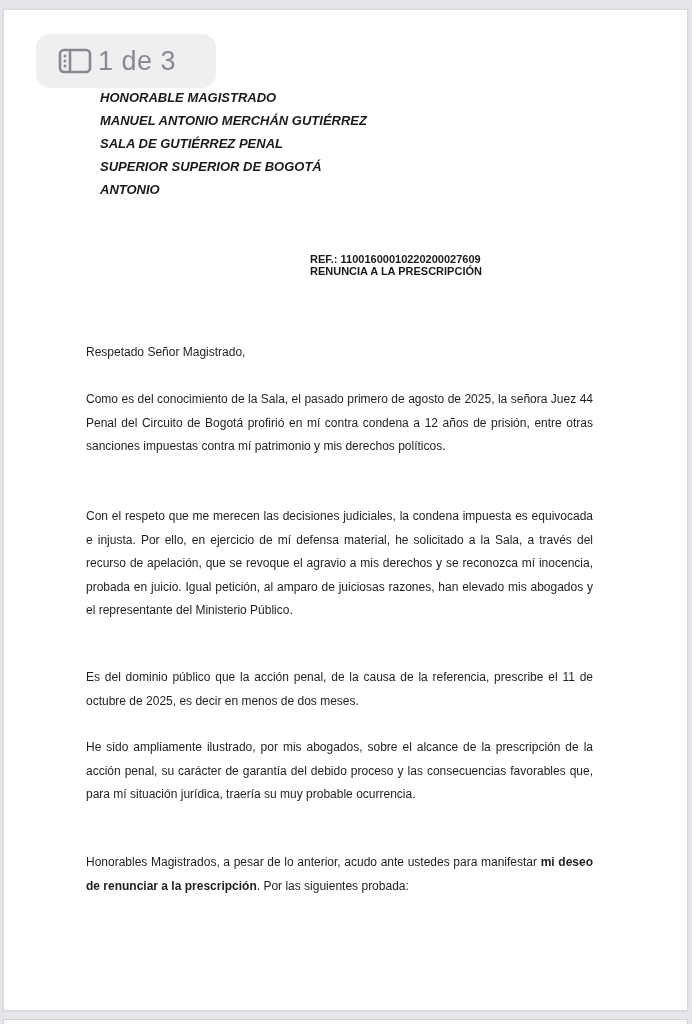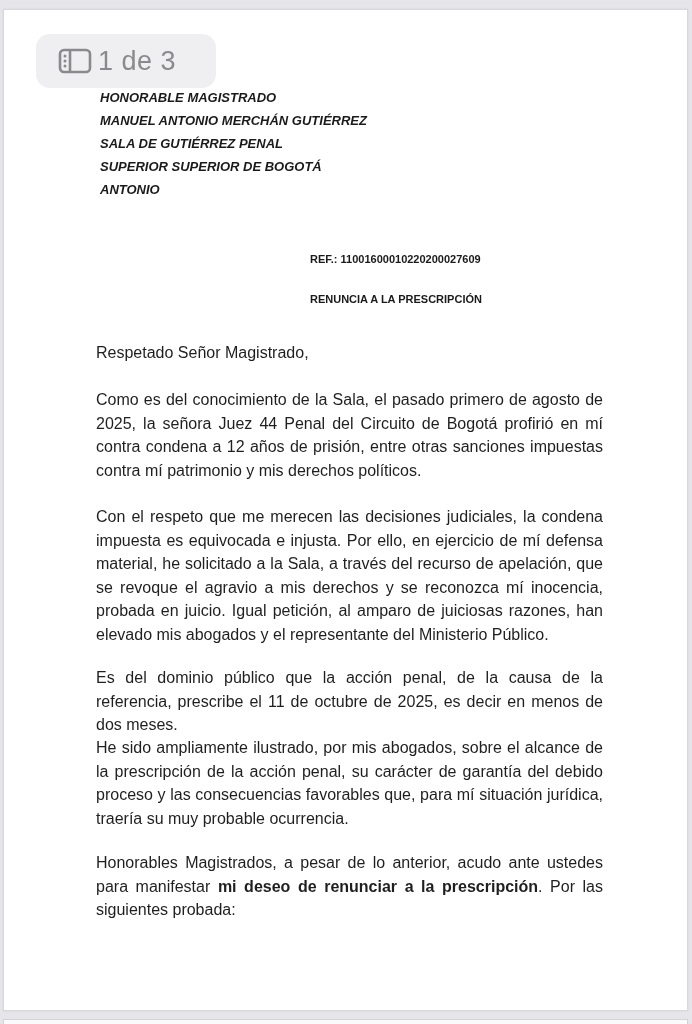--- a/index.html
+++ b/index.html
@@ -24,22 +24,22 @@
       background: rgba(238,238,240,0.92);
       border-radius: 14px;
       display: flex; align-items: center; padding-left: 22px; box-sizing: border-box;
       color: #8a8a8e;
     }
     .page-indicator svg { width: 34px; height: 26px; margin-right: 6px; }
     .page-indicator .label { font-size: 27px; font-weight: 400; letter-spacing: 0.5px; }
     .hdr { position: absolute; left: 100px; font-weight: bold; font-size: 13px; line-height: 23.5px; color: #1a1a1a; font-style: italic; }
     .ref { position: absolute; left: 298px; font-weight: bold; font-size: 11px; line-height: 23.5px; color: #1a1a1a; margin-left: 12px; }
     .p {
-      position: absolute; left: 96px; width: 507px;
-      font-size: 16px; line-height: 23.6px; text-align: justify; color: #1f1f1f;
+      position: absolute; left: 86px; width: 507px;
+      font-size: 12px; line-height: 23.6px; text-align: justify; color: #1f1f1f;
     }
     b { font-weight: bold; }
   </style>
 </head>
 <body>
 
 <div class="page"></div>
 <div class="page-next"></div>
 
 <div class="page-indicator">
@@ -55,21 +55,21 @@
 
 <div>
   <div class="hdr" style="top:86px">HONORABLE MAGISTRADO</div>
   <div class="hdr" style="top:109px">MANUEL ANTONIO MERCHÁN GUTIÉRREZ</div>
   <div class="hdr" style="top:132px">SALA DE GUTIÉRREZ PENAL</div>
   <div class="hdr" style="top:155px">SUPERIOR SUPERIOR DE BOGOTÁ</div>
   <div class="hdr" style="top:178px">ANTONIO</div>
 </div>
 
 <div class="ref" style="top:248px">REF.: 11001600010220200027609</div>
-<div class="ref" style="top:288px">RENUNCIA A LA PRESCRIPCIÓN</div>
+<div class="ref" style="top:260px">RENUNCIA A LA PRESCRIPCIÓN</div>
 
 <div class="p" style="top:341px">Respetado Señor Magistrado,</div>
 
 <div class="p" style="top:388px">Como es del conocimiento de la Sala, el pasado primero de agosto de 2025, la señora Juez 44 Penal del Circuito de Bogotá profirió en mí contra condena a 12 años de prisión, entre otras sanciones impuestas contra mí patrimonio y mis derechos políticos.</div>
 <div class="p" style="top:505px">Con el respeto que me merecen las decisiones judiciales, la condena impuesta es equivocada e injusta. Por ello, en ejercicio de mí defensa material, he solicitado a la Sala, a través del recurso de apelación, que se revoque el agravio a mis derechos y se reconozca mí inocencia, probada en juicio. Igual petición, al amparo de juiciosas razones, han elevado mis abogados y el representante del Ministerio Público.</div>
 <div class="p" style="top:666px">Es del dominio público que la acción penal, de la causa de la referencia, prescribe el 11 de octubre de 2025, es decir en menos de dos meses.</div>
 <div class="p" style="top:736px">He sido ampliamente ilustrado, por mis abogados, sobre el alcance de la prescripción de la acción penal, su carácter de garantía del debido proceso y las consecuencias favorables que, para mí situación jurídica, traería su muy probable ocurrencia.</div>
 
 <div class="p" style="top:851px">
   <span>Honorables Magistrados, a pesar de lo anterior, acudo ante ustedes para manifestar</span>

